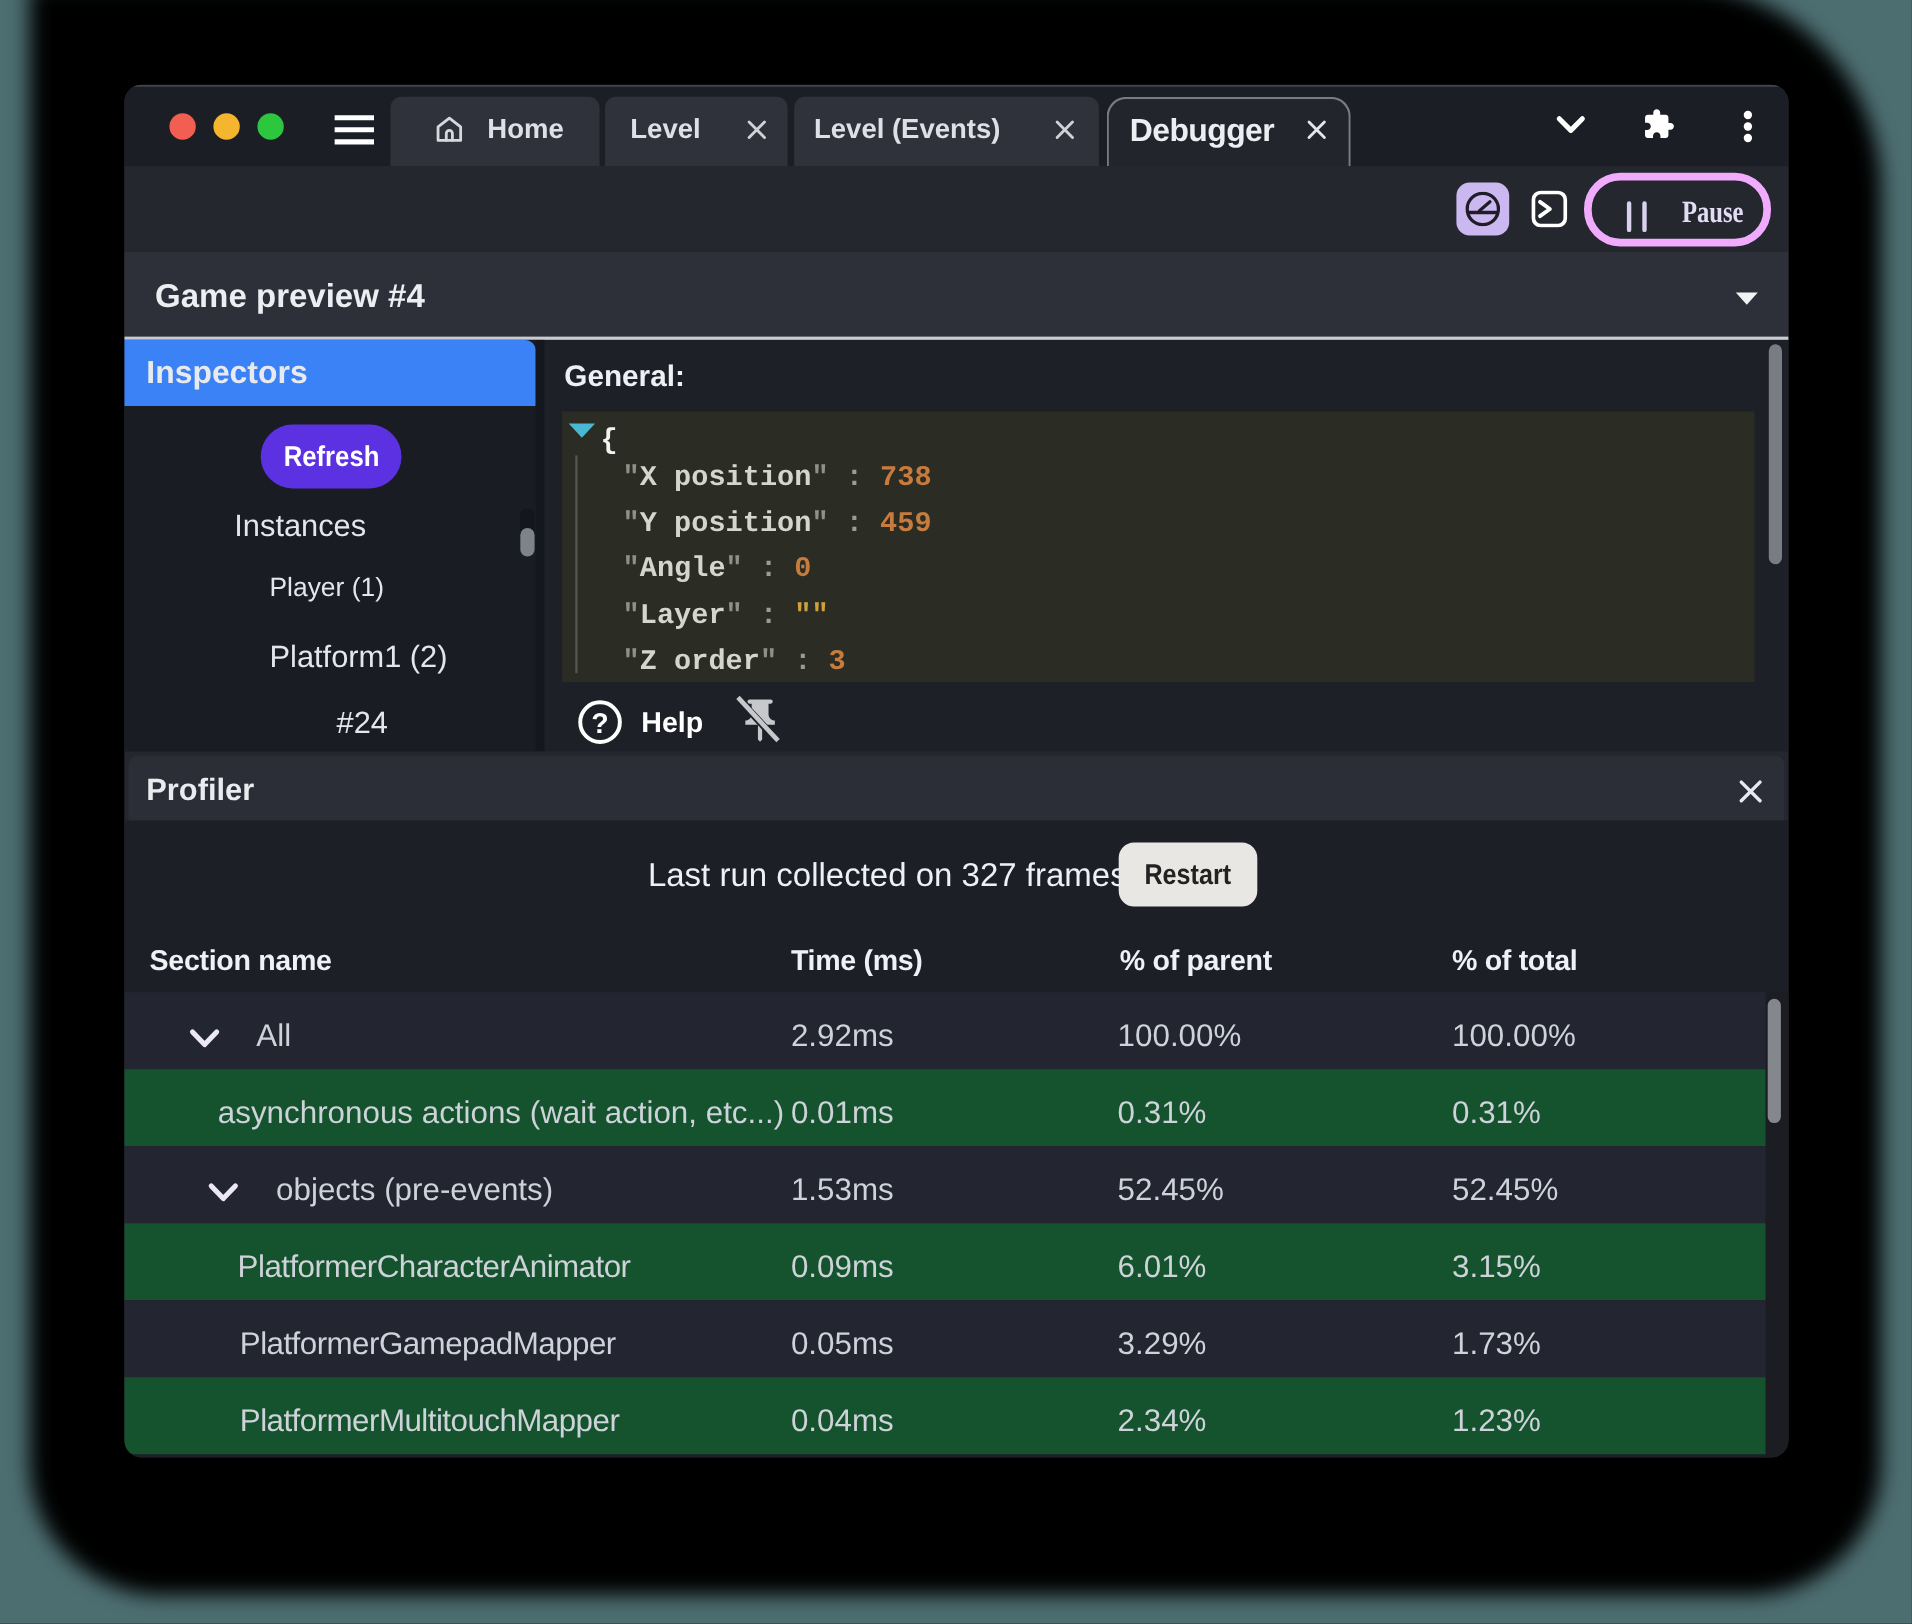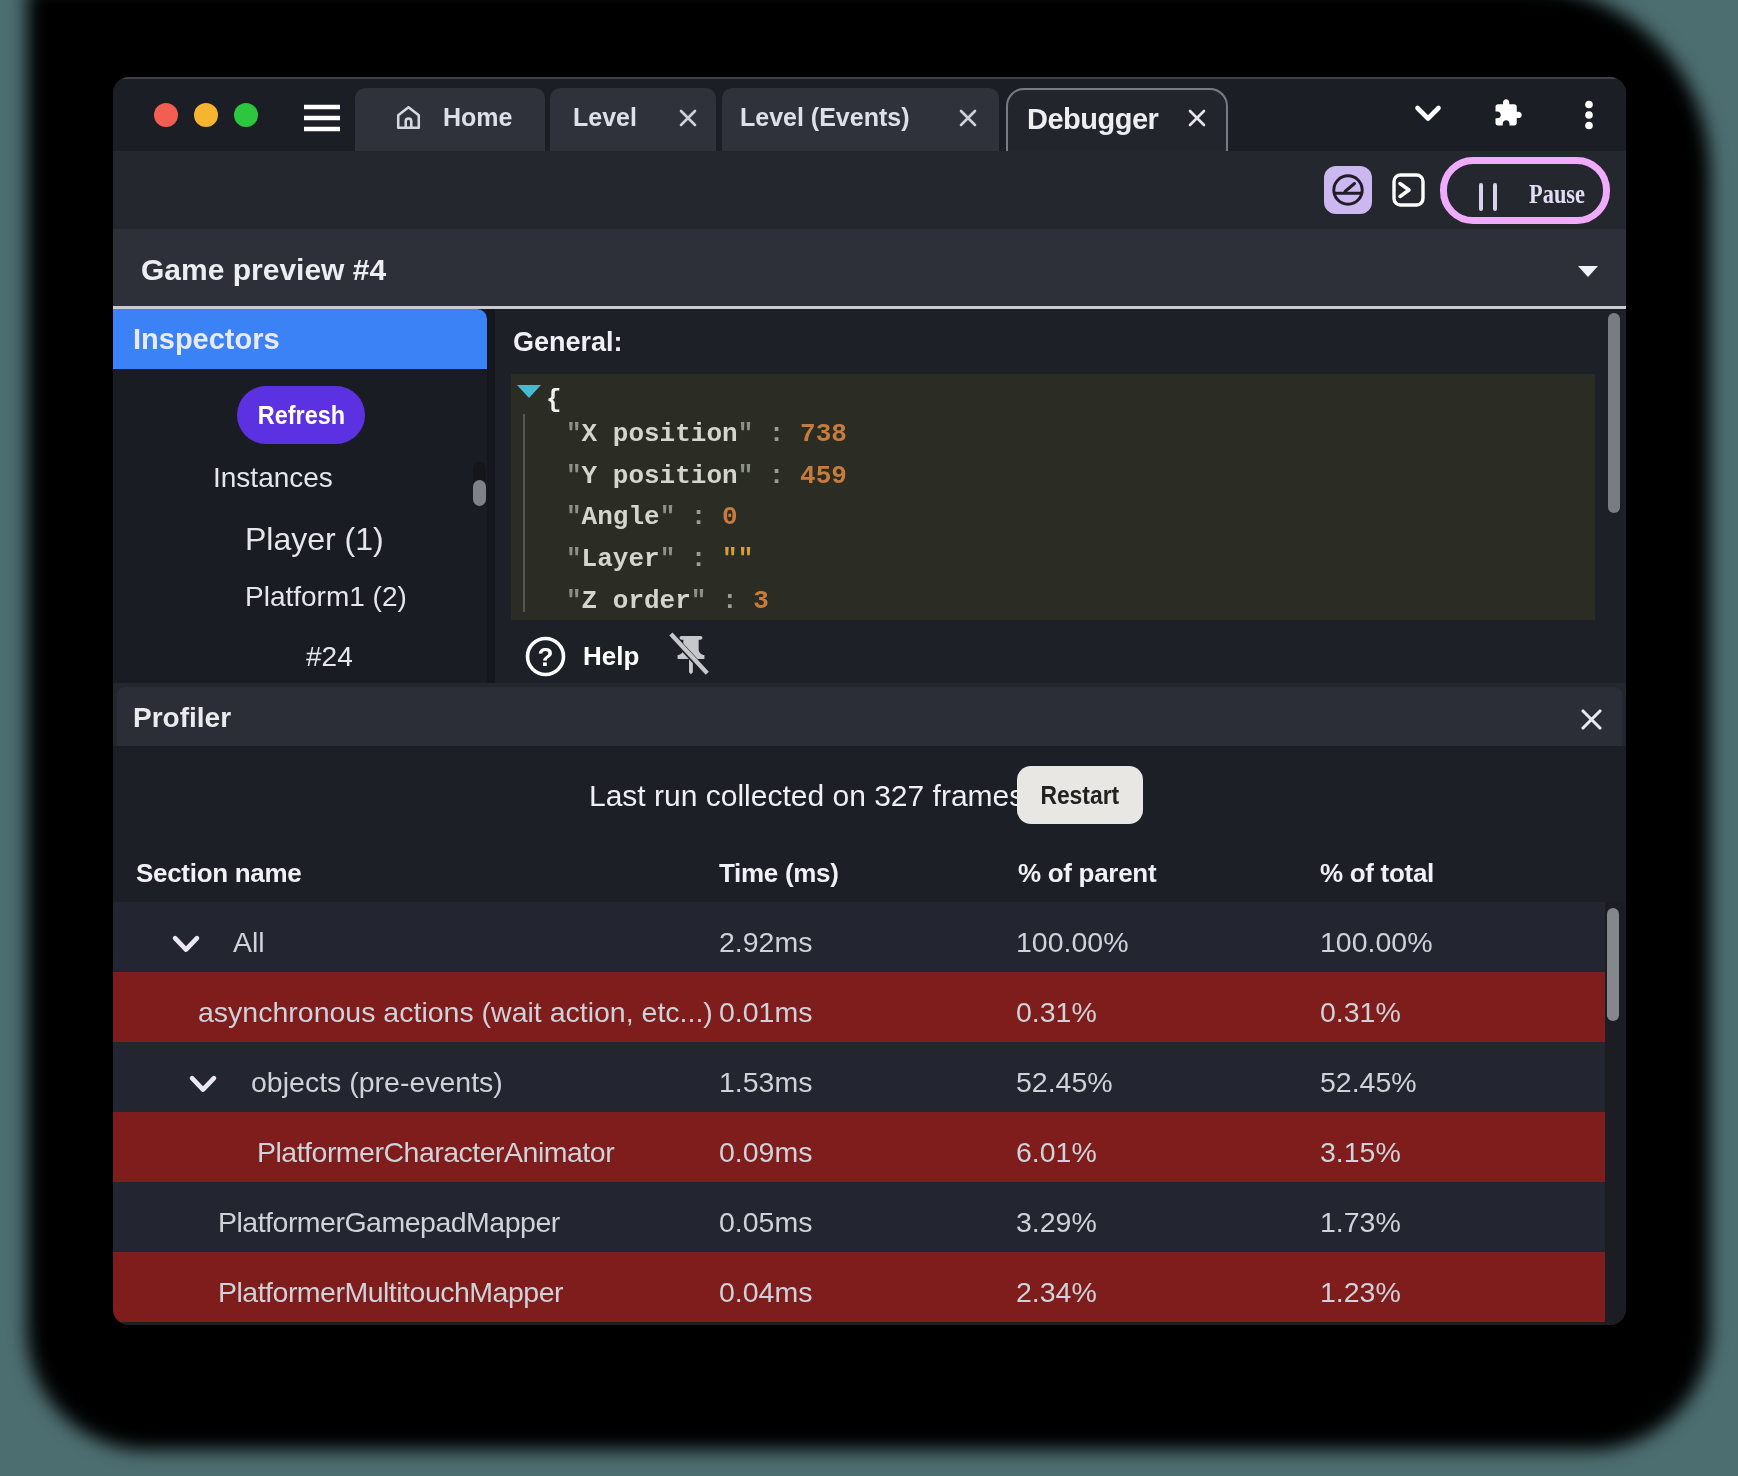--- a/index.html
+++ b/index.html
@@ -33,21 +33,21 @@
   #divider { position:absolute; left:374px; top:0; width:8px; height:374px; background:#15171e; }
   #jsonbox { position:absolute; left:398px; top:65px; width:1084px; height:246px; background:#2b2d24; }
   .mono { font-family:"Liberation Mono", monospace; font-weight:700; font-size:26px; white-space:pre; }
   .jline { position:absolute; left:55px; }
   .jq { color:#8e9187; } .jk { color:#d4d6cc; } .jc { color:#9a9d92; } .jn { color:#c77c3e; } .js { color:#d2a13f; }
   
   #profbar { position:absolute; left:4px; top:610px; width:1505px; height:59px; background:#2b2e37; border-radius:8px 8px 0 0; }
   #profcontent { position:absolute; left:0; top:669px; width:1513px; height:579px; background:#1d1f27; }
   .row { position:absolute; left:0; width:1492px; height:70px; }
   .rowdark { background:#232530; }
-  .rowlight { background:#7f1d1d; }
+  .rowlight { background:#14532d; }
   .rtxt { position:absolute; font-size:28.5px; color:#ced2d9; top:24px; white-space:nowrap; }
   .ls { letter-spacing:-0.5px; }
   .chev { position:absolute; width:30px; height:30px; }
 </style>
 </head>
 <body>
 <div id="shadow"></div>
 <div id="win">
   <div id="titlebar">
       <div class="abs" style="left:0; top:0; width:1513px; height:2px; background:#3e414a;"></div>
@@ -116,21 +116,21 @@
   </div>
   <div id="gamebar">
     <div class="abs" style="left:28px; top:24px; font-size:30px; font-weight:700; color:#eceef2;">Game preview #4</div>
     <div class="abs" style="left:1465px; top:37px; width:0; height:0; border-left:10.5px solid transparent; border-right:10.5px solid transparent; border-top:11px solid #f2f3f5;"></div>
   </div>
   <div id="gameline"></div>
   <div id="upper">
     <div id="leftpanel">
       <div class="abs" style="left:124px; top:77px; width:128px; height:58px; border-radius:29px; background:#5c31e2; text-align:center; line-height:58px; color:#ffffff;"><span style="display:inline-block; font-size:26px; font-weight:700; transform:scaleX(0.9);">Refresh</span></div>
       <div class="abs" style="left:100px; top:153px; font-size:28px; color:#e4e6ea;">Instances</div>
-      <div class="abs" style="left:132px; top:212px; font-size:32px; color:#e4e6ea;">Player (1)</div>
+      <div class="abs" style="left:132px; top:212px; font-size:24px; color:#e4e6ea;">Player (1)</div>
       <div class="abs" style="left:132px; top:272px; font-size:28px; color:#e4e6ea;">Platform1 (2)</div>
       <div class="abs" style="left:161px; top:332px; font-size:28px; color:#e4e6ea;margin-left:32px;">#24</div>
       <div class="abs" style="left:360px; top:153px; width:13px; height:44px; border-radius:7px; background:#14161c;"></div>
       <div class="abs" style="left:360px; top:171px; width:13px; height:26px; border-radius:7px; background:#7e8289;"></div>
     </div>
     <div id="lefthead">
       <div class="abs" style="left:20px; top:14px; font-size:29px; font-weight:600; color:#e8eaee;">Inspectors</div>
     </div>
     <div id="divider"></div>
     <div class="abs" style="left:400px; top:18px; font-size:27px; font-weight:600; color:#eef0f4;">General:</div>
@@ -188,21 +188,21 @@
     <div class="row rowdark" style="top:296px;">
       <svg class="chev" style="left:75px; top:28px;" width="26" height="21" viewBox="0 0 26 21">
           <path d="M3.5 4.5 L13 14.5 L22.5 4.5" fill="none" stroke="#ebe7f7" stroke-width="4" stroke-linecap="round" stroke-linejoin="round"></path>
         </svg>
       <div class="rtxt" style="left:138px;">objects (pre-events)</div>
       <div class="rtxt" style="left:606px;">1.53ms</div>
       <div class="rtxt" style="left:903px;">52.45%</div>
       <div class="rtxt" style="left:1207px;">52.45%</div>
     </div>
     <div class="row rowlight" style="top:366px;">
-      <div class="rtxt ls" style="left:103px;margin-left:41px;">PlatformerCharacterAnimator</div>
+      <div class="rtxt ls" style="left:103px;">PlatformerCharacterAnimator</div>
       <div class="rtxt" style="left:606px;">0.09ms</div>
       <div class="rtxt" style="left:903px;">6.01%</div>
       <div class="rtxt" style="left:1207px;">3.15%</div>
     </div>
     <div class="row rowdark" style="top:436px;">
       <div class="rtxt ls" style="left:105px;">PlatformerGamepadMapper</div>
       <div class="rtxt" style="left:606px;">0.05ms</div>
       <div class="rtxt" style="left:903px;">3.29%</div>
       <div class="rtxt" style="left:1207px;">1.73%</div>
     </div>

